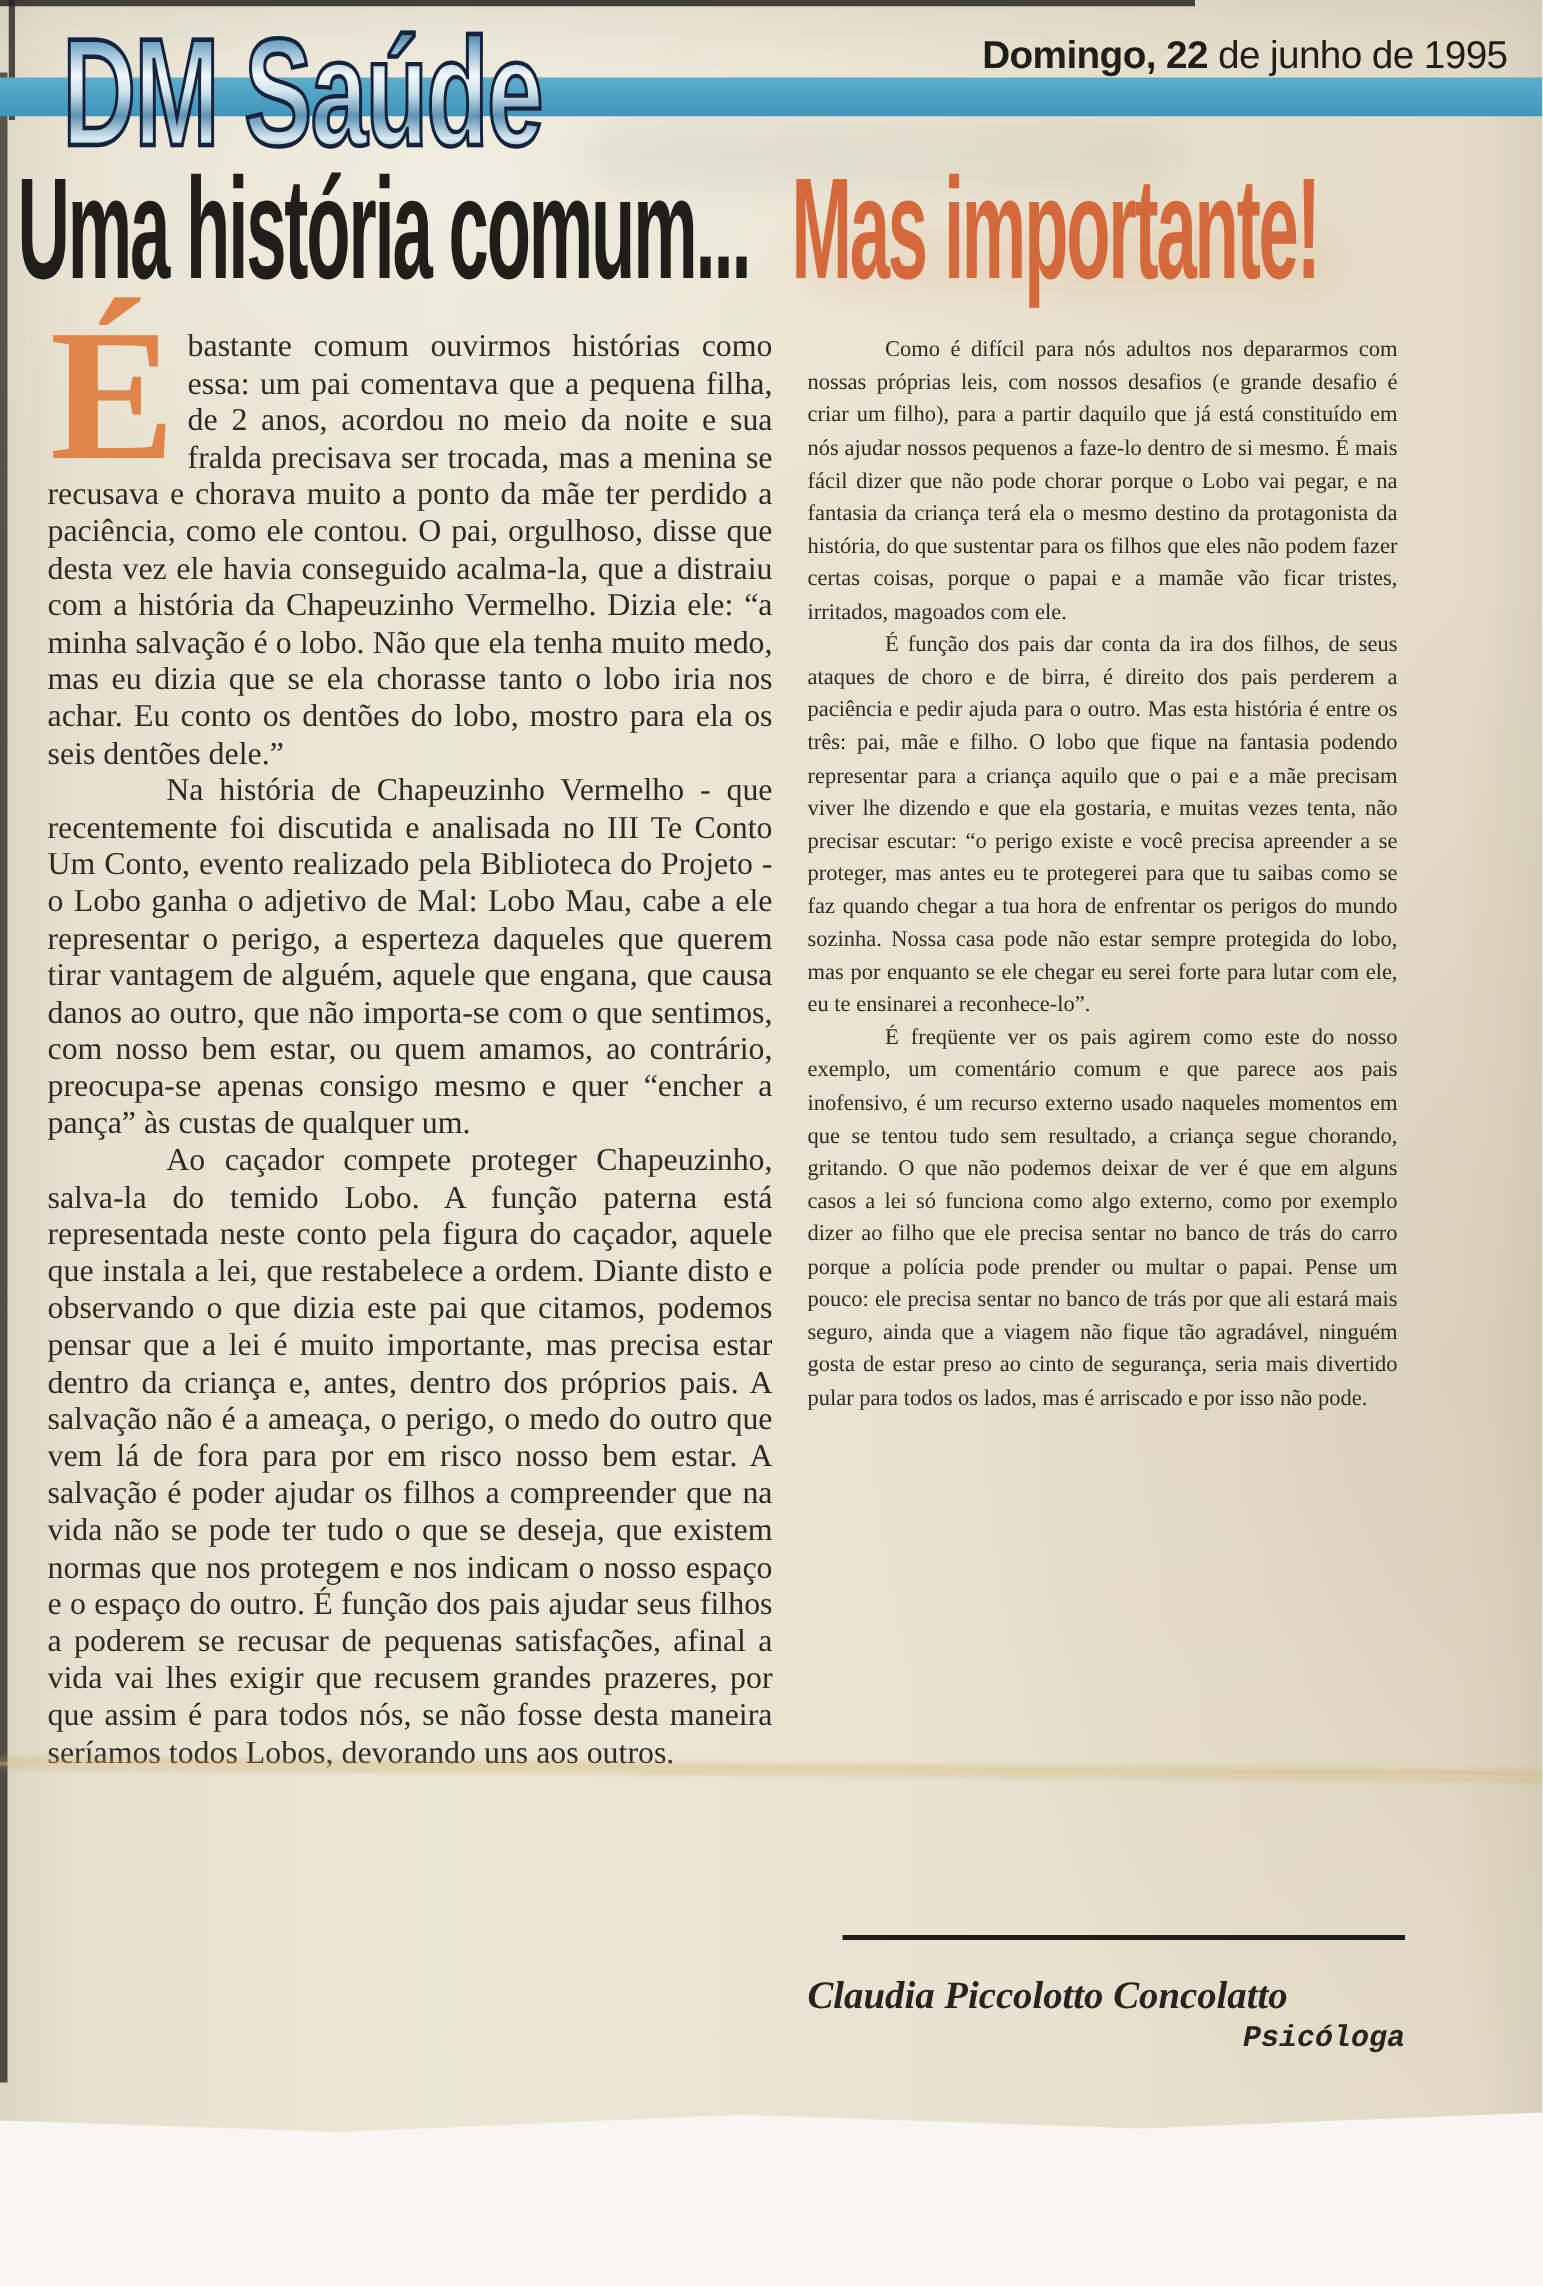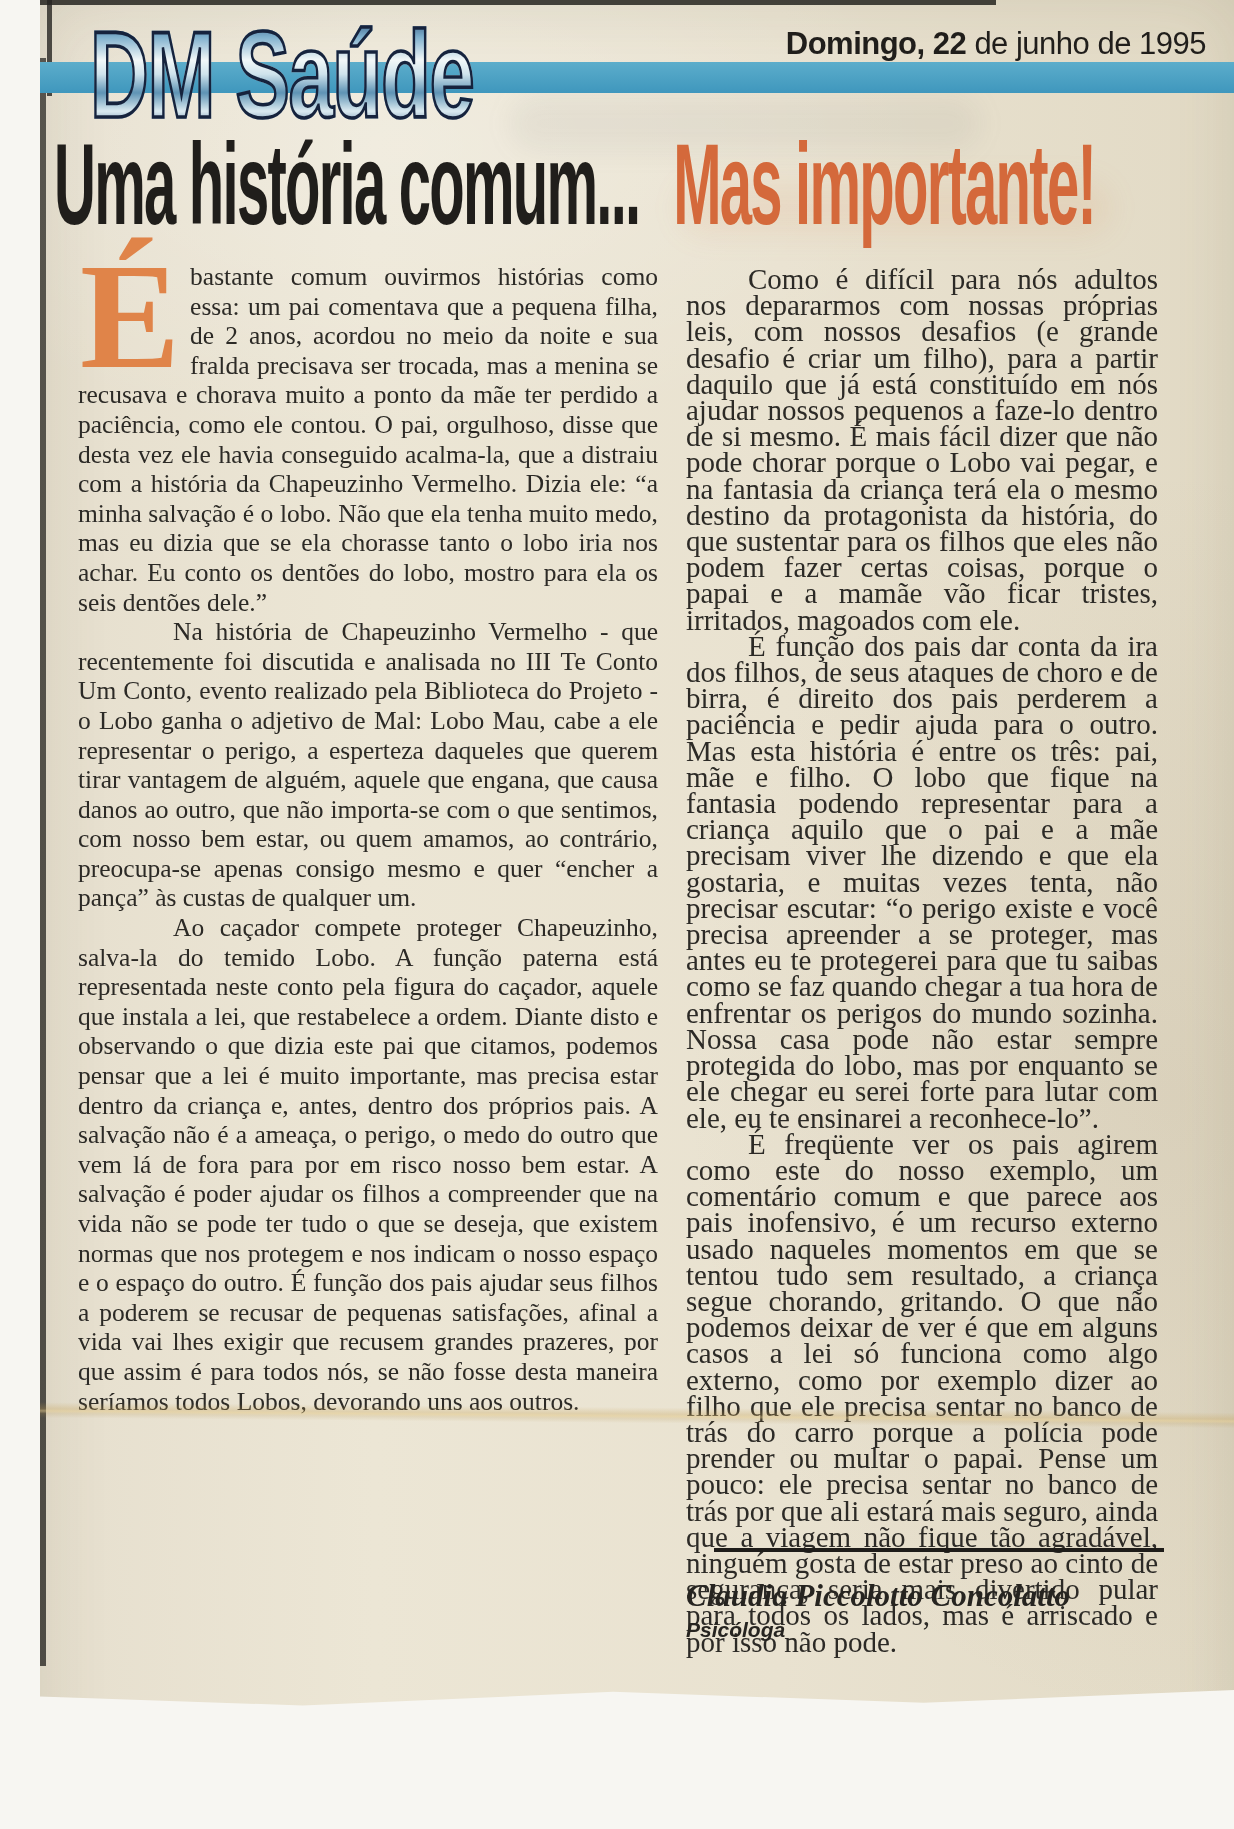--- a/index.html
+++ b/index.html
@@ -6,21 +6,21 @@
     font-family:"Liberation Serif",serif;}
   .scan{position:absolute;inset:0;}
 
   
   .paper{position:absolute;inset:0;height:1829px;
     background:
       radial-gradient(ellipse 900px 500px at 30% 8%, rgba(255,255,255,.25), transparent 60%),
       radial-gradient(ellipse 700px 900px at 95% 60%, rgba(140,120,90,.10), transparent 70%),
       linear-gradient(90deg,#e6dfce 0%,#ece6d5 28%,#e9e2d0 62%,#e2dac5 100%);
     box-shadow:inset 0 0 70px rgba(95,82,58,.14);
-    clip-path:polygon(0 0,100% 0,100% 92.4%,74% 93.1%,48% 92.5%,22% 93.25%,0 92.75%);margin-left:40px;}
+    clip-path:polygon(0 0,100% 0,100% 92.4%,74% 93.1%,48% 92.5%,22% 93.25%,0 92.75%);}
 
   
   .edge-top{position:absolute;top:0;left:0;width:956px;height:5px;background:#262420;opacity:.85;}
   .edge-left-a{position:absolute;top:0;left:7px;width:5px;height:96px;background:#262420;opacity:.8;}
   .edge-left-b{position:absolute;top:58px;left:0;width:6px;height:1608px;
     background:linear-gradient(180deg,#2b2925,#1f1d1a);opacity:.75;}
 
   
   .masthead-bar{position:absolute;top:62px;left:0;width:100%;height:31px;
     background:linear-gradient(180deg,#5cadcb,#3f97bd);}
@@ -44,34 +44,34 @@
   
   .ghost1{position:absolute;top:182px;left:640px;width:430px;height:52px;
     background:rgba(212,130,70,.10);filter:blur(14px);border-radius:30px;}
   .ghost2{position:absolute;top:96px;left:470px;width:470px;height:55px;
     background:rgba(120,118,120,.08);filter:blur(12px);border-radius:30px;}
 
   
   .col{position:absolute;text-align:justify;color:#2c2a26;hyphens:auto;-webkit-hyphens:auto;}
   .col p{margin:0;}
   .col-left{left:38px;top:262px;width:580px;font-size:25.5px;line-height:29.6px;}
-  .col-right{left:646px;top:266px;width:472px;font-size:29px;line-height:26.2px;}
+  .col-right{left:646px;top:266px;width:472px;font-size:18px;line-height:26.2px;}
   .col-left .indent{text-indent:95px;}
   .col-right .indent{text-indent:62px;}
   .dropcap{float:left;font-family:"Liberation Serif",serif;font-weight:700;
     font-size:150px;line-height:104px;padding:12px 10px 6px 2px;margin-top:-10px;
     color:#e08449;}
 
   
   .signature{position:absolute;left:646px;top:1548px;width:478px;color:#262420;}
   .sig-rule{margin-left:28px;width:450px;border-top:4px solid #1e1c19;}
   .sig-name{margin-top:26px;text-align:left;font-family:"Liberation Serif",serif;
     font-style:italic;font-weight:700;font-size:31px;}
-  .sig-role{margin-top:4px;text-align:left;font-family:Liberation Sans, sans-serif;
-    font-style:italic;font-weight:700;font-size:21px;}
+  .sig-role{margin-top:4px;text-align:right;font-family:Liberation Mono, monospace;
+    font-style:italic;font-weight:700;font-size:24px;}
 
   
   .crease{position:absolute;top:1402px;left:0;width:103%;height:16px;
     transform:rotate(.5deg);transform-origin:0 50%;
     background:linear-gradient(180deg,transparent 0%,rgba(196,160,84,.30) 42%,rgba(226,200,138,.55) 55%,rgba(180,148,80,.18) 72%,transparent 100%);}
 </style>
 </head>
 <body>
 
 <div class="scan">

